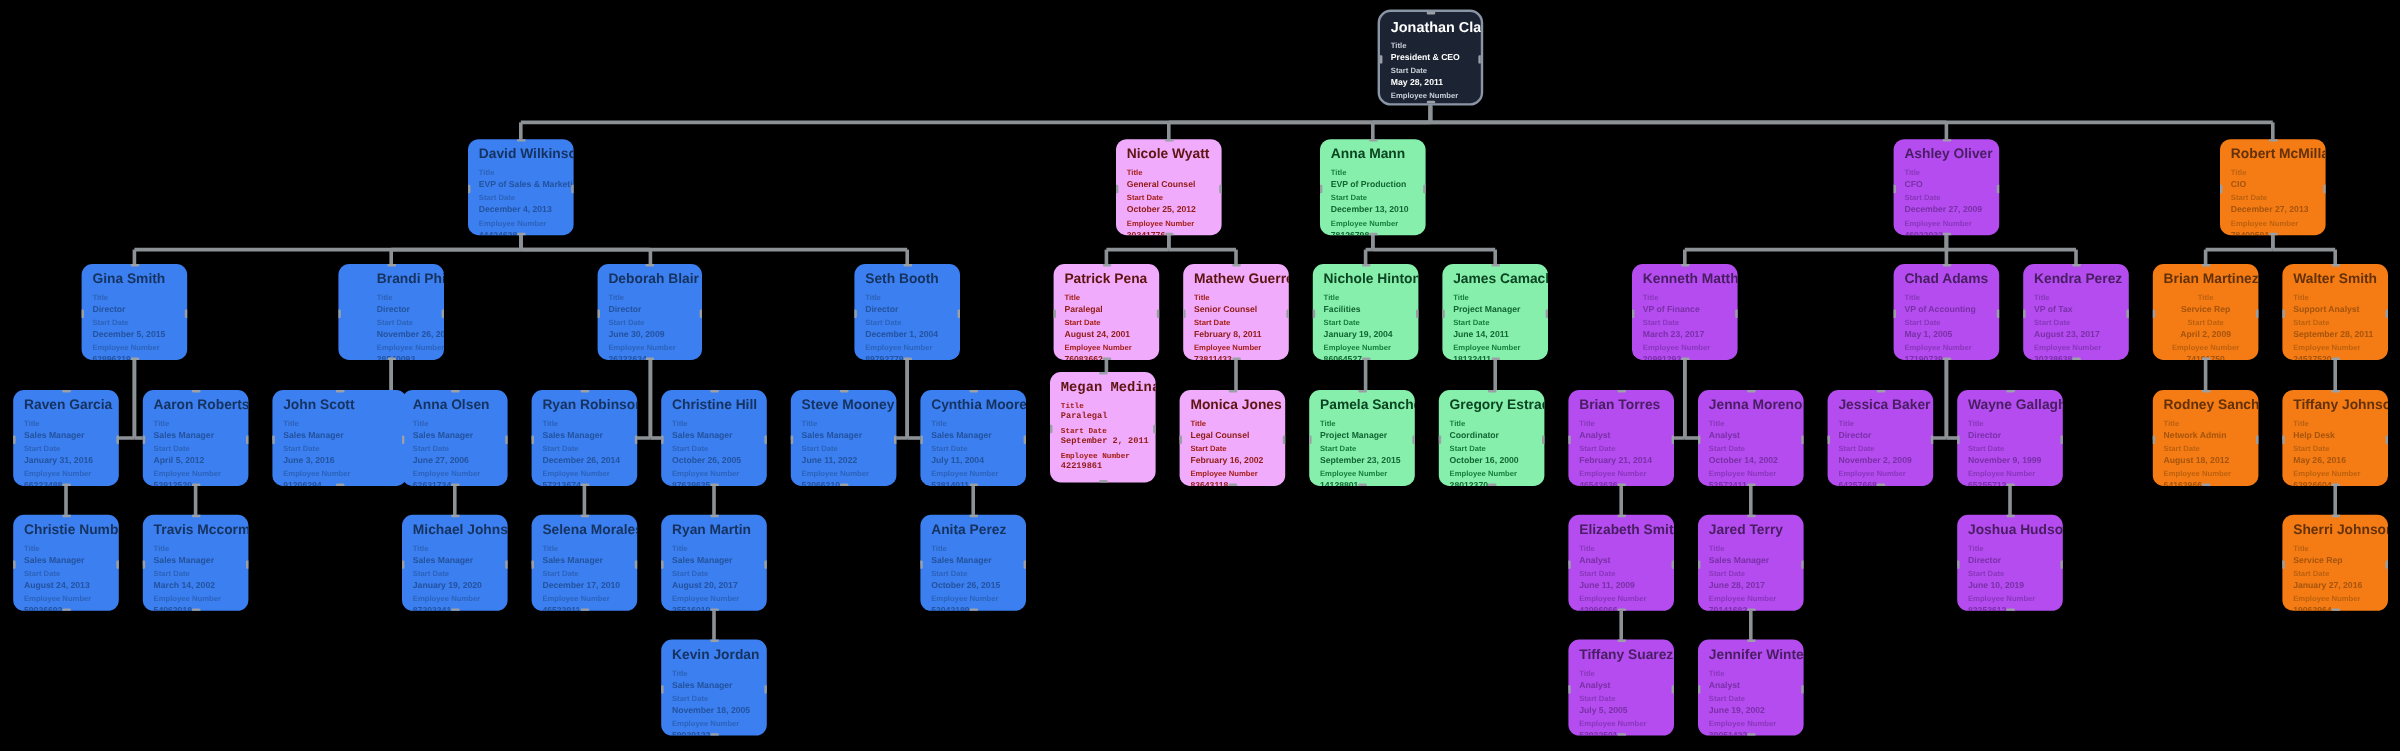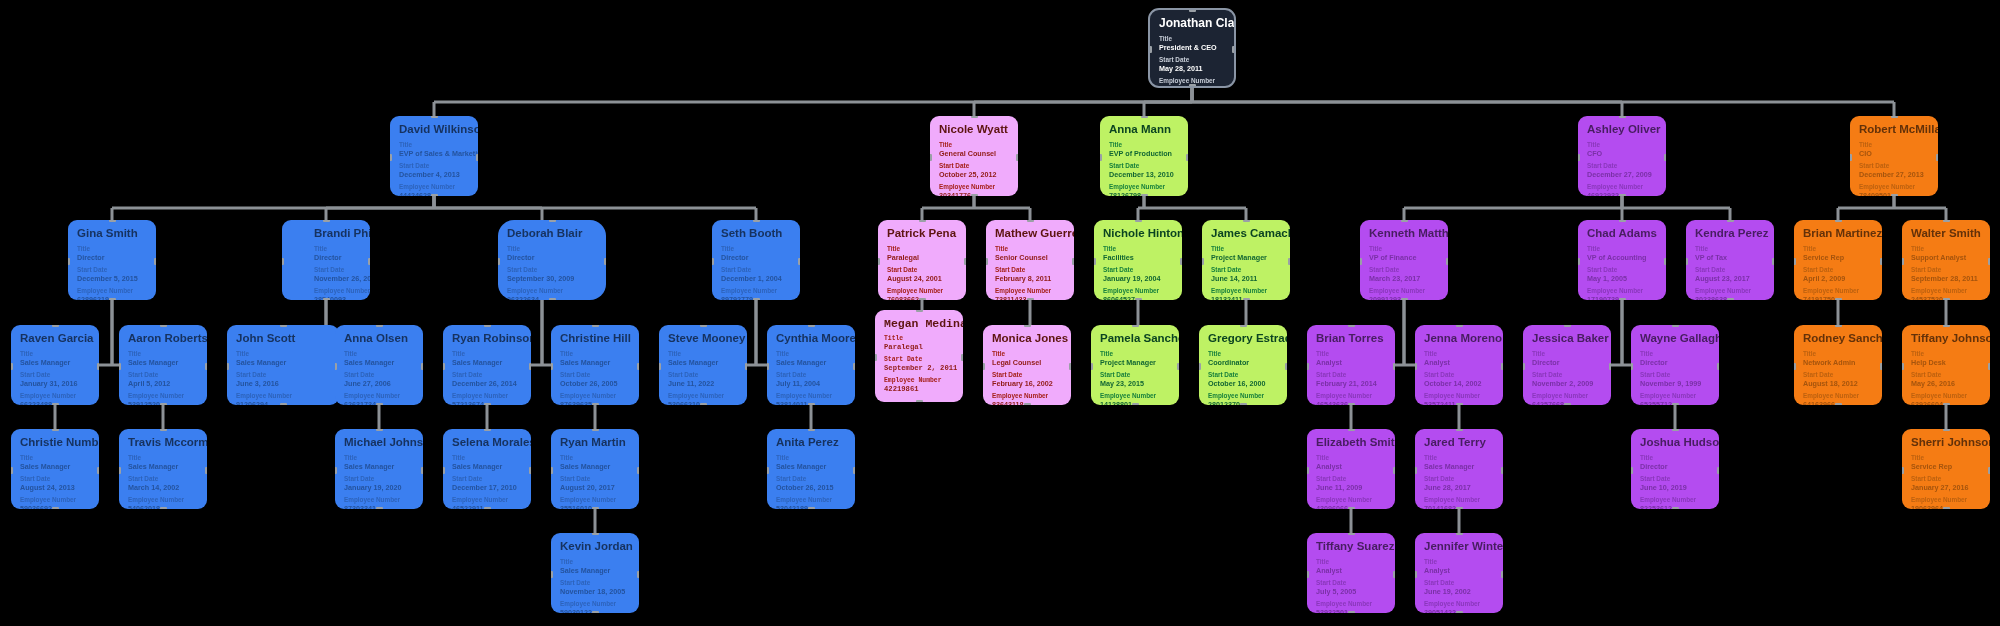--- a/index.html
+++ b/index.html
@@ -62,21 +62,21 @@
     border: 2px solid #8a95a5;
     border-radius: 11px;
     color: #ffffff;
   }
   .node.root .nd-name { color: #ffffff; font-size: 12px; }
   .node.root .fld-label { color: #c8ced8; }
   .node.root .fld-value { color: #ffffff; }
   
   .node.blue   { background: #3b7ff0; }
   .node.red    { background: #f0abfc; }
-  .node.green  { background: #bef264; }
+  .node.green  { background: #86efac; }
   .node.purple { background: #b44cf0; }
   .node.orange { background: #f57c14; }
 
   .node.blue .nd-name   { color: #16325f; }
   .node.red .nd-name    { color: #5d1410; }
   .node.green .nd-name  { color: #0b4421; }
   .node.purple .nd-name { color: #481d61; }
   .node.orange .nd-name { color: #633109; }
 
   .node.blue .fld-label   { color: #2d63bb; }
@@ -370,29 +370,29 @@
         </div>
         <div class="fld">
           <div class="fld-label">Employee Number</div>
           <div class="fld-value">28540093</div>
         </div>
         <div class="port top"></div>
         <div class="port bottom"></div>
         <div class="port left"></div>
         <div class="port right"></div>
       </div>
-      <div class="node blue" id="n8" style="left: 498px; top: 220px; width: 108px; height: 80px; border-radius: 16px;">
+      <div class="node blue" id="n8" style="left: 498px; top: 220px; width: 87px; height: 80px;">
         <div class="nd-name">Deborah Blair</div>
         <div class="fld">
           <div class="fld-label">Title</div>
           <div class="fld-value">Director</div>
         </div>
         <div class="fld">
           <div class="fld-label">Start Date</div>
-          <div class="fld-value">September 30, 2009</div>
+          <div class="fld-value">June 30, 2009</div>
         </div>
         <div class="fld">
           <div class="fld-label">Employee Number</div>
           <div class="fld-value">26322634</div>
         </div>
         <div class="port top"></div>
         <div class="port bottom"></div>
         <div class="port left"></div>
         <div class="port right"></div>
       </div>
@@ -541,21 +541,21 @@
         </div>
         <div class="fld">
           <div class="fld-label">Employee Number</div>
           <div class="fld-value">30238638</div>
         </div>
         <div class="port top"></div>
         <div class="port bottom"></div>
         <div class="port left"></div>
         <div class="port right"></div>
       </div>
-      <div class="node orange" id="n17" style="left: 1794px; top: 220px; width: 88px; height: 80px;">
+      <div class="node orange" id="n17" style="left: 1794px; top: 220px; width: 88px; height: 80px; text-align: center;">
         <div class="nd-name">Brian Martinez</div>
         <div class="fld">
           <div class="fld-label">Title</div>
           <div class="fld-value">Service Rep</div>
         </div>
         <div class="fld">
           <div class="fld-label">Start Date</div>
           <div class="fld-value">April 2, 2009</div>
         </div>
         <div class="fld">
@@ -777,21 +777,21 @@
         <div class="port right"></div>
       </div>
       <div class="node green" id="n29" style="left: 1091px; top: 325px; width: 88px; height: 80px;">
         <div class="nd-name">Pamela Sanchez</div>
         <div class="fld">
           <div class="fld-label">Title</div>
           <div class="fld-value">Project Manager</div>
         </div>
         <div class="fld">
           <div class="fld-label">Start Date</div>
-          <div class="fld-value">May 23, 2015</div>
+          <div class="fld-value">September 23, 2015</div>
         </div>
         <div class="fld">
           <div class="fld-label">Employee Number</div>
           <div class="fld-value">14128801</div>
         </div>
         <div class="port top"></div>
         <div class="port bottom"></div>
         <div class="port left"></div>
         <div class="port right"></div>
       </div>

